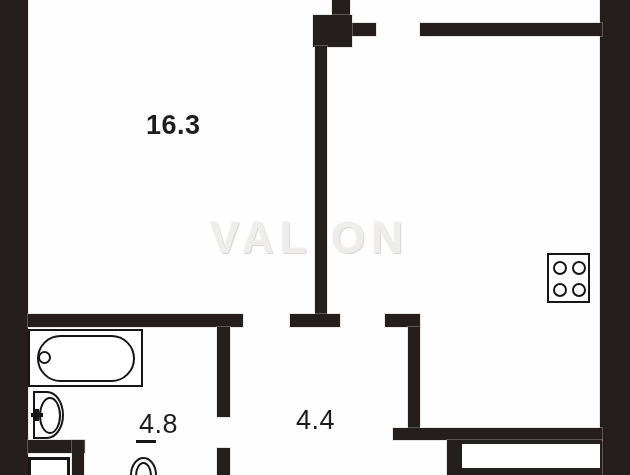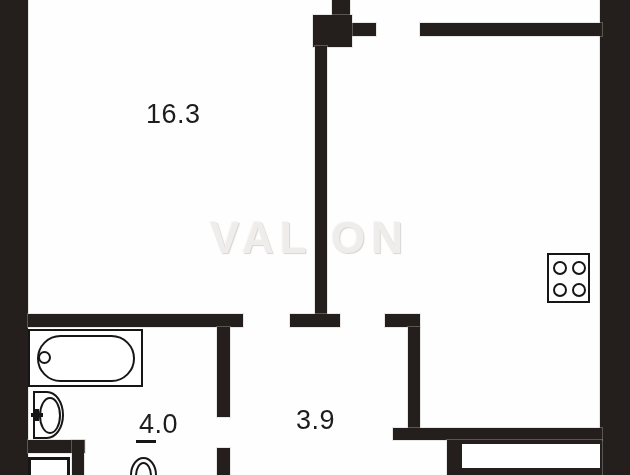--- a/index.html
+++ b/index.html
@@ -48,21 +48,21 @@
   .toilet-inner{left:135px;top:462px;width:17px;height:28px;border-radius:50%;}
   .toilet-line{position:absolute;left:136px;top:440px;width:20px;height:3px;background:var(--line,#161616);z-index:4;}
   .stove{left:547px;top:253px;width:43px;height:50px;}
   .burner{position:absolute;width:14px;height:14px;border:2px solid var(--line,#161616);border-radius:50%;box-sizing:border-box;background:#fff;}
   .b1{left:4px;top:6px;} .b2{left:23px;top:6px;} .b3{left:4px;top:28px;} .b4{left:23px;top:28px;}
   
   .room-label{
     position:absolute;z-index:6;color:var(--label,#1d1d1d);
     font-size:27px;line-height:1;letter-spacing:0.5px;
   }
-  .lbl-a{left:146px;top:101px;}
+  .lbl-a{left:146px;top:112px;font-weight:bold;}
   .lbl-b{left:436px;top:168px;}
   .lbl-bath{left:139px;top:411px;}
   .lbl-hall{left:296px;top:407px;}
   .watermark{
     position:absolute;left:210px;top:213px;z-index:1;
     font-size:44px;font-weight:bold;letter-spacing:6px;
     color:var(--wm,#efedeb);
     text-shadow:1px 1px 1px #d7d5d3, -1px -1px 1px #f7f6f5;
     user-select:none;
   }
@@ -109,16 +109,16 @@
   <div class="fx toilet-inner"></div>
 
   <div class="fx stove">
     <div class="burner b1"></div>
     <div class="burner b2"></div>
     <div class="burner b3"></div>
     <div class="burner b4"></div>
   </div>
 
   <div class="room-label lbl-a">16.3</div>
-  <div class="room-label lbl-bath">4.0</div>
-  <div class="room-label lbl-hall">3.9</div>
+  <div class="room-label lbl-bath">4.8</div>
+  <div class="room-label lbl-hall">4.4</div>
 
 </div>
 
 </body></html>

